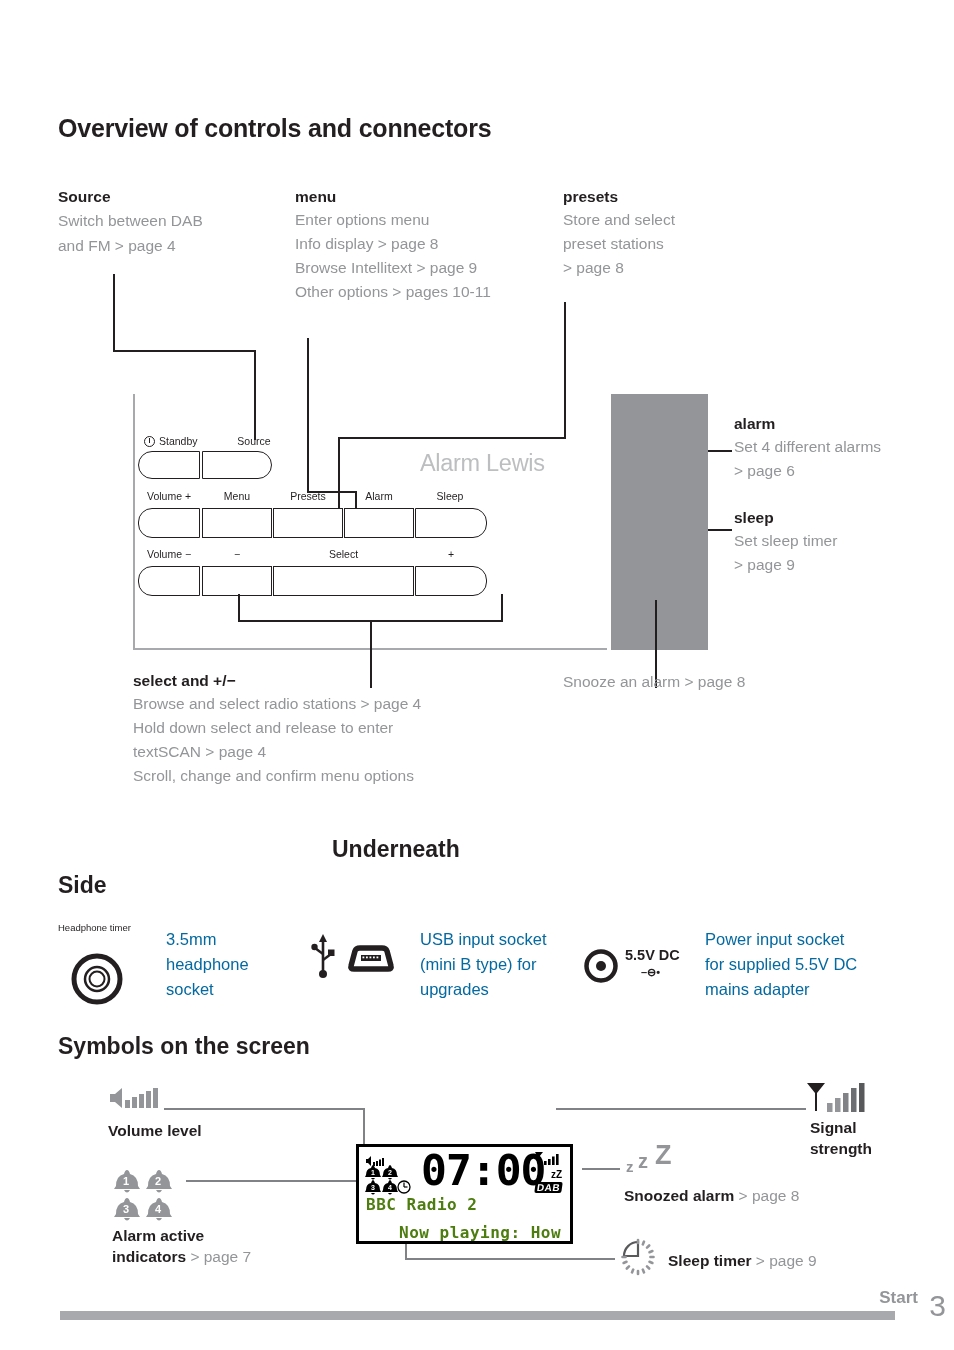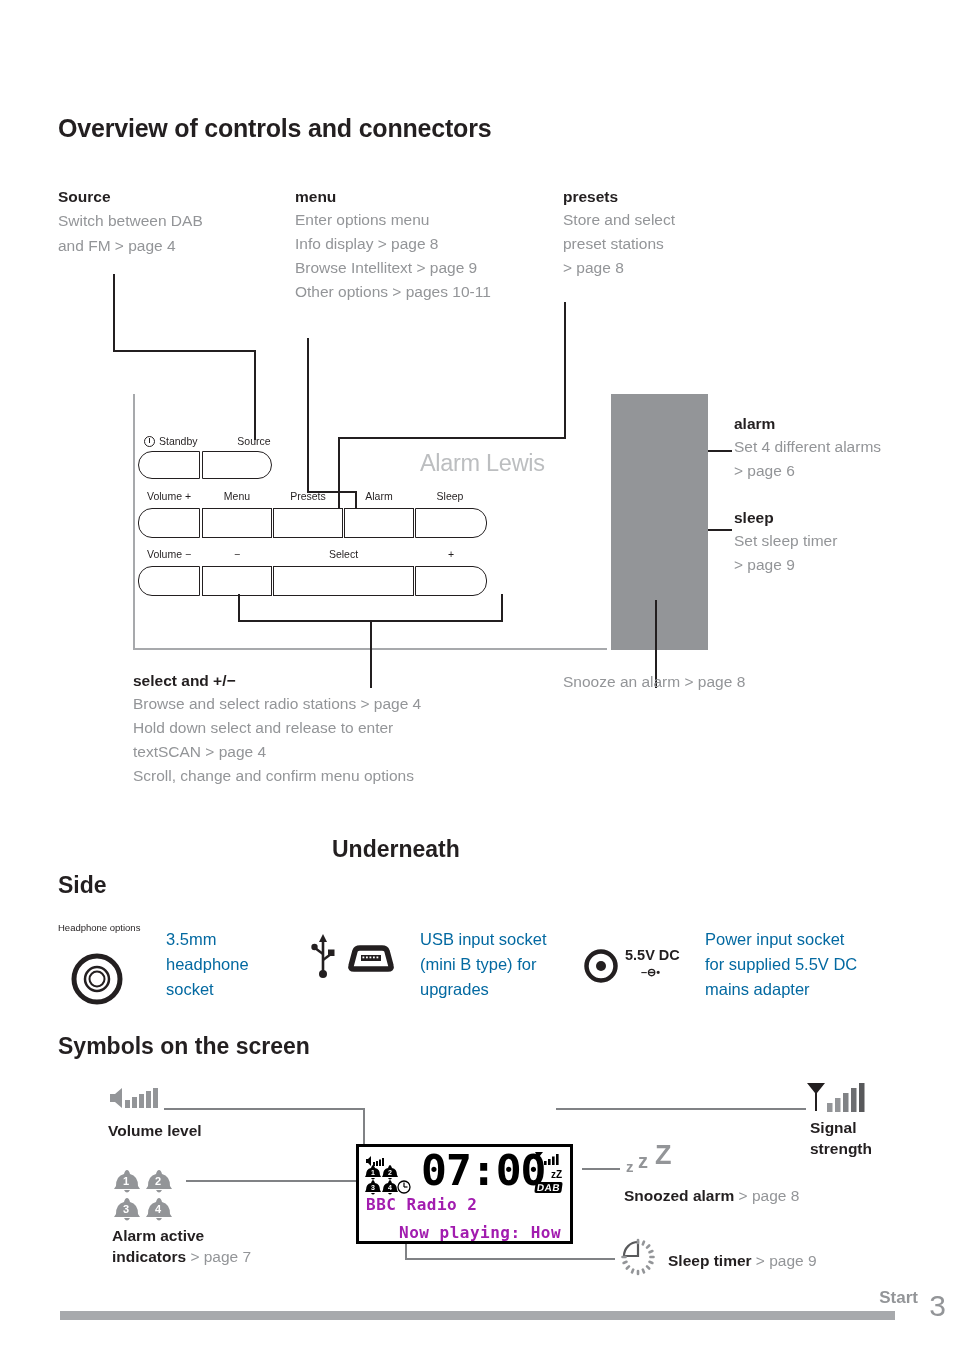--- a/index.html
+++ b/index.html
@@ -129,21 +129,21 @@
     color: #000;
     line-height: 44px;
     white-space: nowrap;
   }
   .lcd-text-line {
     position: absolute;
     left: 7px;
     font-family: "DejaVu Sans Mono", monospace;
     font-size: 16px;
     font-weight: bold;
-    color: #a21caf;
+    color: #4d7c0f;
     letter-spacing: 0.5px;
     white-space: nowrap;
   }
   .lcd-vol { position: absolute; left: 7px; top: 6px; }
   .lcd-bells { position: absolute; left: 5px; top: 18px; }
   .lcd-sig { position: absolute; right: 8px; top: 4px; }
   .lcd-zz {
     position: absolute; right: 8px; top: 22px;
     font-size: 10px; font-weight: bold;
     font-family: "Liberation Sans", sans-serif;
@@ -321,21 +321,21 @@
   <div class="callout-body tight">Scroll, change and confirm menu options</div>
 </div>
 
 <div class="abs" style="left:563px; top:670px; width:300px;">
   <div class="callout-body tight">Snooze an alarm &gt; page 8</div>
 </div>
 
 <div class="abs h2" style="left:58px; top:872px;">Side</div>
 <div class="abs h2" style="left:332px; top:836px;">Underneath</div>
 
-<div class="abs hp-caption" style="left:58px; top:922px;">Headphone options</div>
+<div class="abs hp-caption" style="left:58px; top:922px;">Headphone timer</div>
 <div class="abs" style="left:70px; top:952px;">
   <svg width="54" height="54" viewBox="0 0 54 54">
     <circle cx="27" cy="27" r="23" fill="none" stroke="#231f20" stroke-width="5"></circle>
     <circle cx="27" cy="27" r="12" fill="none" stroke="#231f20" stroke-width="2.5"></circle>
     <circle cx="27" cy="27" r="7.5" fill="none" stroke="#231f20" stroke-width="2"></circle>
   </svg>
 </div>
 <div class="abs conn-text" style="left:166px; top:927px; width:140px;">
   <div>3.5mm</div>
   <div>headphone</div>

